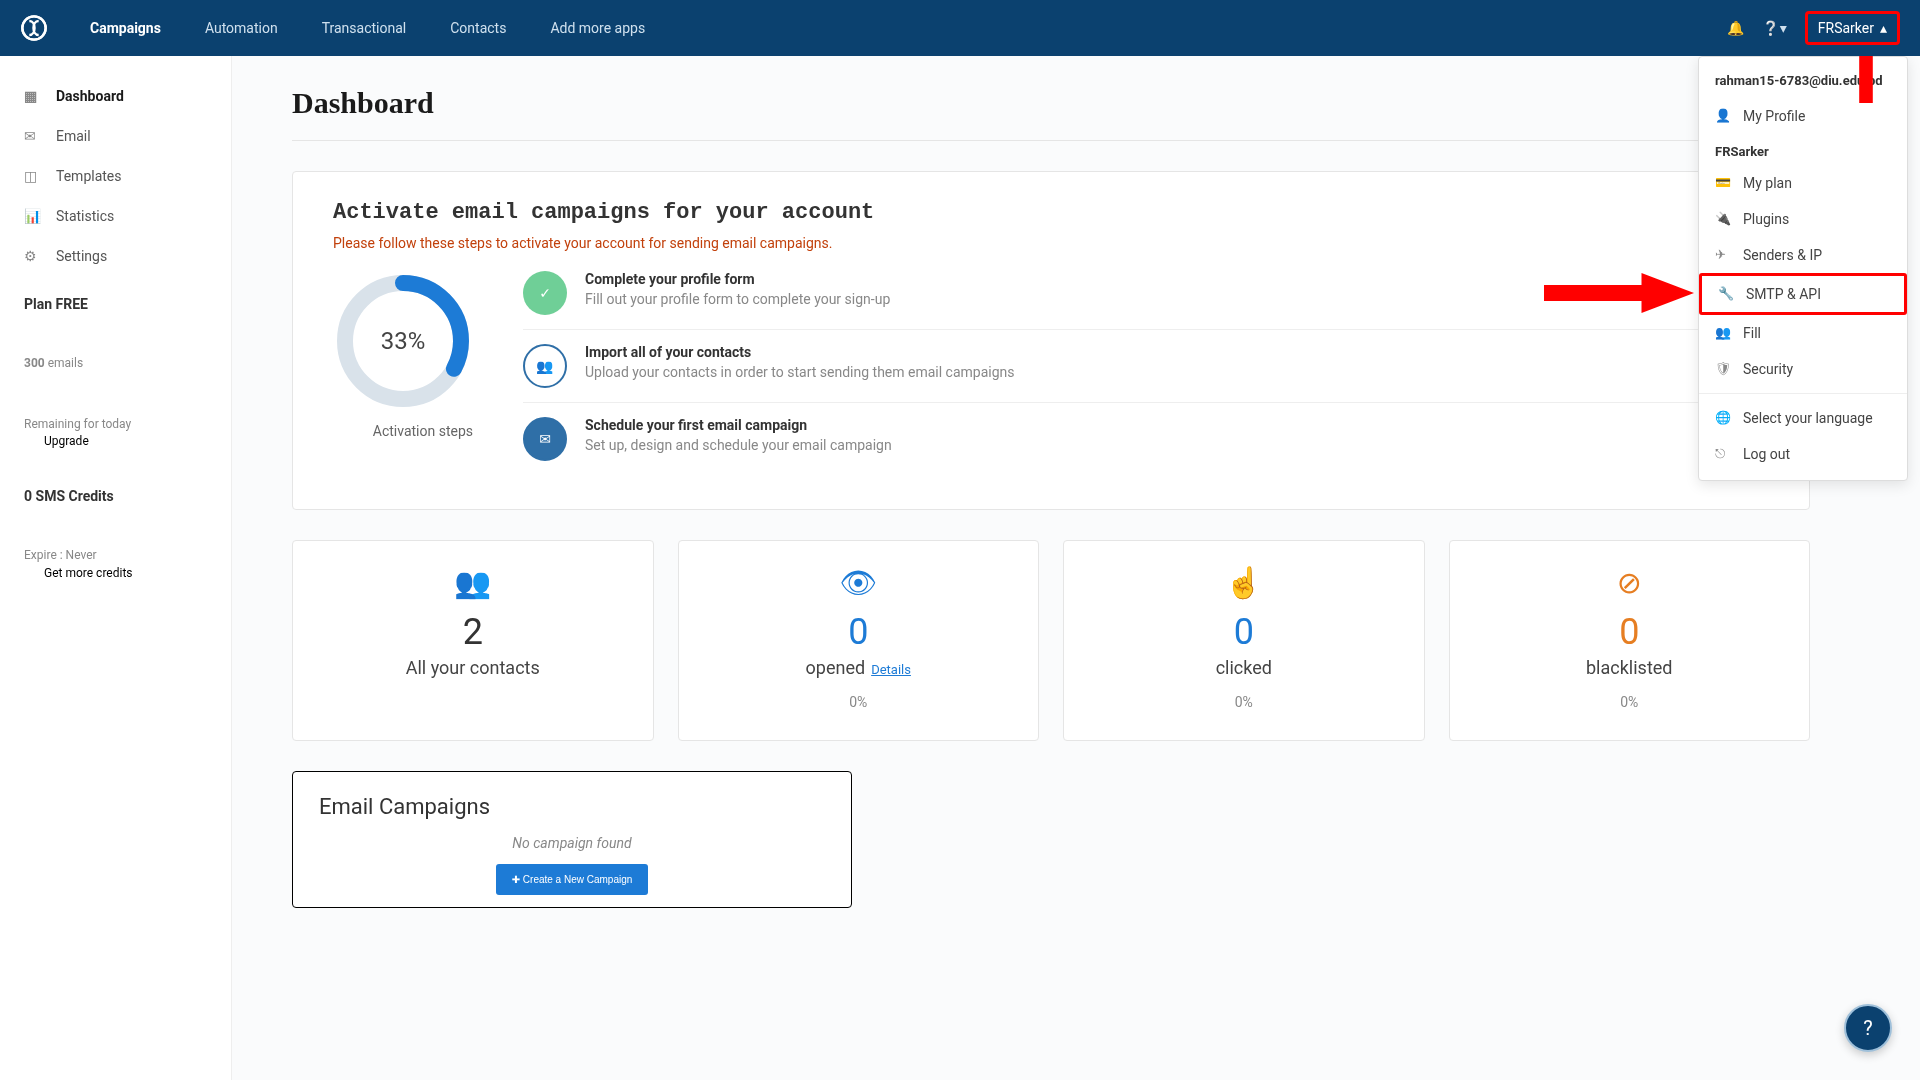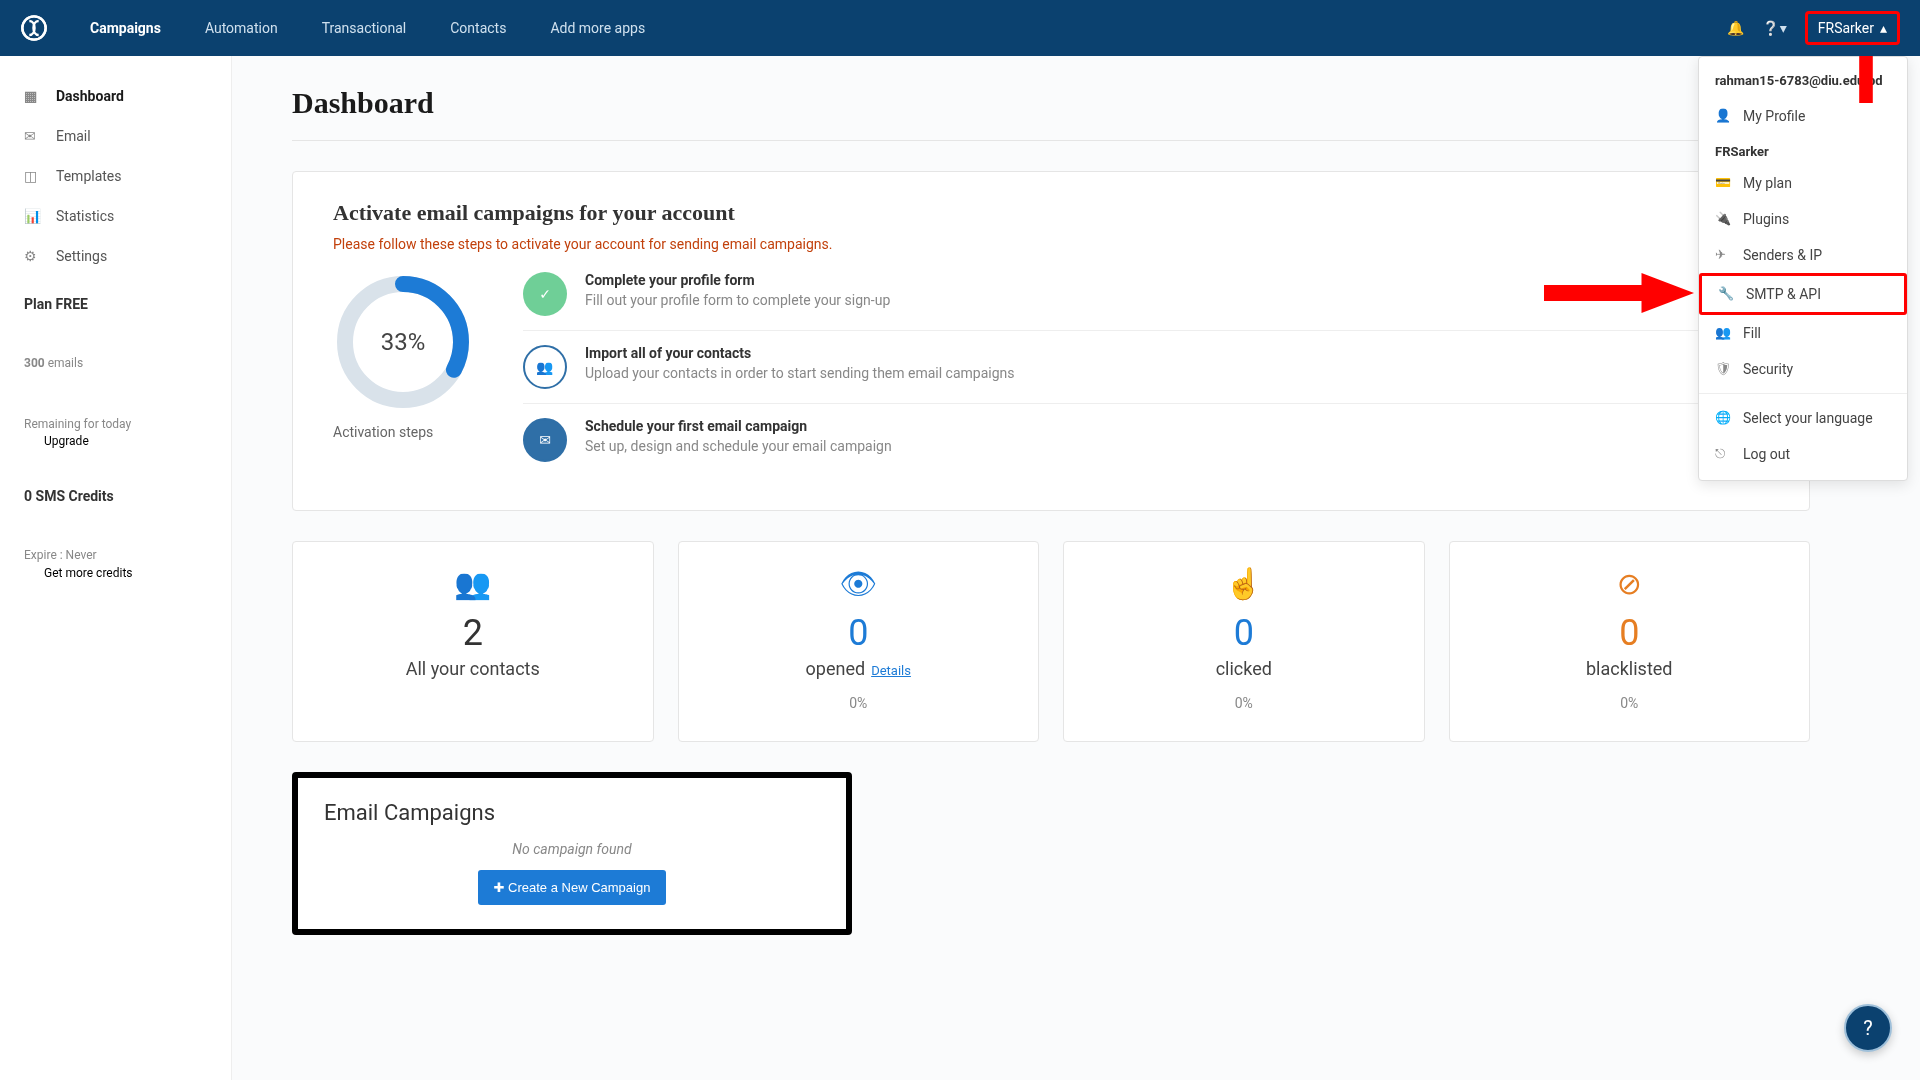--- a/index.html
+++ b/index.html
@@ -24,24 +24,24 @@
 .plan-block { padding: 20px 24px; }
 .plan-title { font-weight: 700; color: #333; margin-bottom: 6px; }
 .plan-sub { font-size: 12px; color: #888; line-height: 1.6; margin-top: 42px; }
 .plan-link { font-size: 12px; color: #000000; cursor: pointer; margin-left: 20px; }
 
 .main { flex: 1; background: #fafbfc; padding: 30px 110px 30px 60px; overflow: auto; position: relative; }
 .page-title { font-family: Georgia, serif; font-size: 30px; font-weight: 700; color: #1a1a1a; margin-bottom: 20px; }
 .hr { border: none; border-top: 1px solid #e5e5e5; margin-bottom: 30px; }
 
 .activation { background: #fff; border: 1px solid #e5e5e5; border-radius: 4px; padding: 28px 40px 34px; margin-bottom: 30px; }
-.act-title { font-family: Liberation Serif, serif; font-size: 22px; font-weight: 700; margin-bottom: 10px; }
+.act-title { font-family: Liberation Mono, monospace; font-size: 22px; font-weight: 700; margin-bottom: 10px; }
 .act-sub { color: #c2410c; margin-bottom: 20px; }
 .act-body { display: flex; gap: 50px; align-items: flex-start; }
-.donut-wrap { text-align: left; }
+.donut-wrap { text-align: right; }
 .donut { width: 140px; height: 140px; position: relative; margin: 0 auto; }
 .donut svg { transform: rotate(-90deg); }
 .donut-center { position: absolute; top: 50%; left: 50%; transform: translate(-50%, -50%); font-size: 24px; color: #444; }
 .donut-label { margin-top: 12px; color: #666; }
 .steps { flex: 1; }
 .step { display: flex; align-items: flex-start; gap: 18px; padding: 14px 0; border-top: 1px solid #eee; }
 .step:first-child { border-top: none; padding-top: 0; }
 .step-icon { width: 44px; height: 44px; border-radius: 50%; display: flex; align-items: center; justify-content: center; flex-shrink: 0; }
 .step-icon.done { background: #6fcf97; color: #fff; }
 .step-icon.pending { border: 2px solid #2f6fa7; color: #2f6fa7; background: #fff; }
@@ -50,24 +50,24 @@
 .step-desc { color: #888; }
 
 .stats-grid { display: flex; gap: 24px; margin-bottom: 30px; }
 .stat-card { flex: 1; background: #fff; border: 1px solid #e5e5e5; border-radius: 4px; padding: 24px 10px 30px; text-align: center; }
 .stat-icon { font-size: 30px; margin-bottom: 10px; display: block; height: 36px; }
 .stat-value { font-size: 36px; font-weight: 400; margin-bottom: 4px; }
 .stat-label { color: #444; font-size: 18px; }
 .stat-pct { color: #888; margin-top: 16px; }
 .stat-details { color: #1d7bd6; font-size: 13px; text-decoration: underline; cursor: pointer; margin-left: 6px; }
 
-.campaign-card { width: 560px; background: #fff; border: 6px solid #000000; border-radius: 4px; padding: 22px 26px 24px; }
+.campaign-card { width: 560px; background: #fff; border: 1px solid #000000; border-radius: 4px; padding: 22px 26px 12px; }
 .camp-title { font-size: 22px; color: #333; margin-bottom: 16px; }
 .camp-empty { text-align: center; color: #888; font-style: italic; margin-bottom: 13px; }
-.camp-btn { display: block; margin: 0 auto; background: #1d7bd6; color: #fff; border: none; padding: 10px 16px; border-radius: 3px; font-size: 13px; cursor: pointer; }
+.camp-btn { display: block; margin: 0 auto; background: #1d7bd6; color: #fff; border: none; padding: 10px 16px; border-radius: 3px; font-size: 10px; cursor: pointer; }
 
 
 .dropdown { position: absolute; top: 0; right: 12px; width: 210px; background: #fff; border: 1px solid #ddd; border-radius: 4px; box-shadow: 0 4px 14px rgba(0,0,0,0.1); padding: 8px 0; z-index: 50; }
 .dd-email { font-size: 13px; font-weight: 700; color: #333; padding: 8px 16px; word-break: break-all; line-height: 1.3; }
 .dd-item { display: flex; align-items: center; gap: 12px; padding: 10px 16px; color: #444; cursor: pointer; }
 .dd-section { font-weight: 700; color: #333; padding: 10px 16px 6px; font-size: 13px; }
 .dd-sep { border: none; border-top: 1px solid #eee; margin: 6px 0; }
 .dd-icon { width: 16px; color: #888; font-size: 13px; }
 .dd-item.highlighted { border: 3px solid red; border-radius: 3px; }
 

